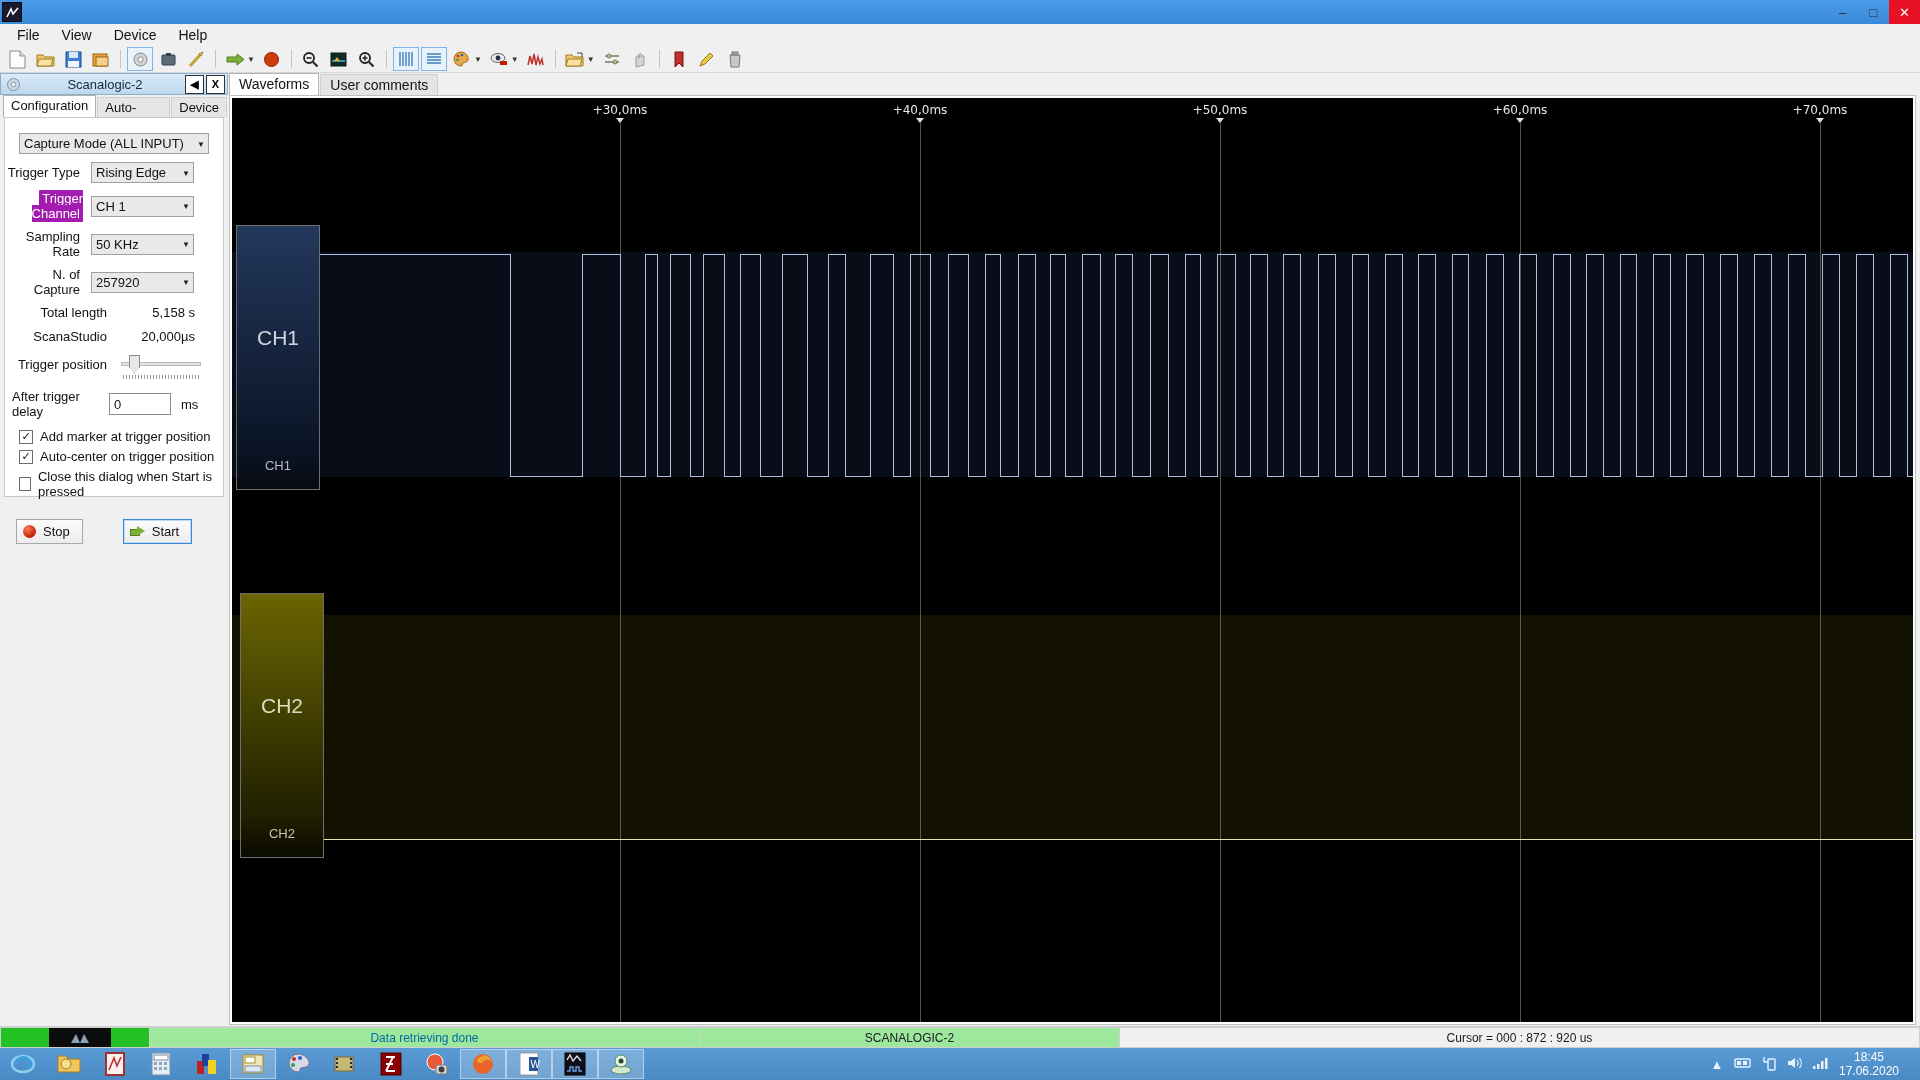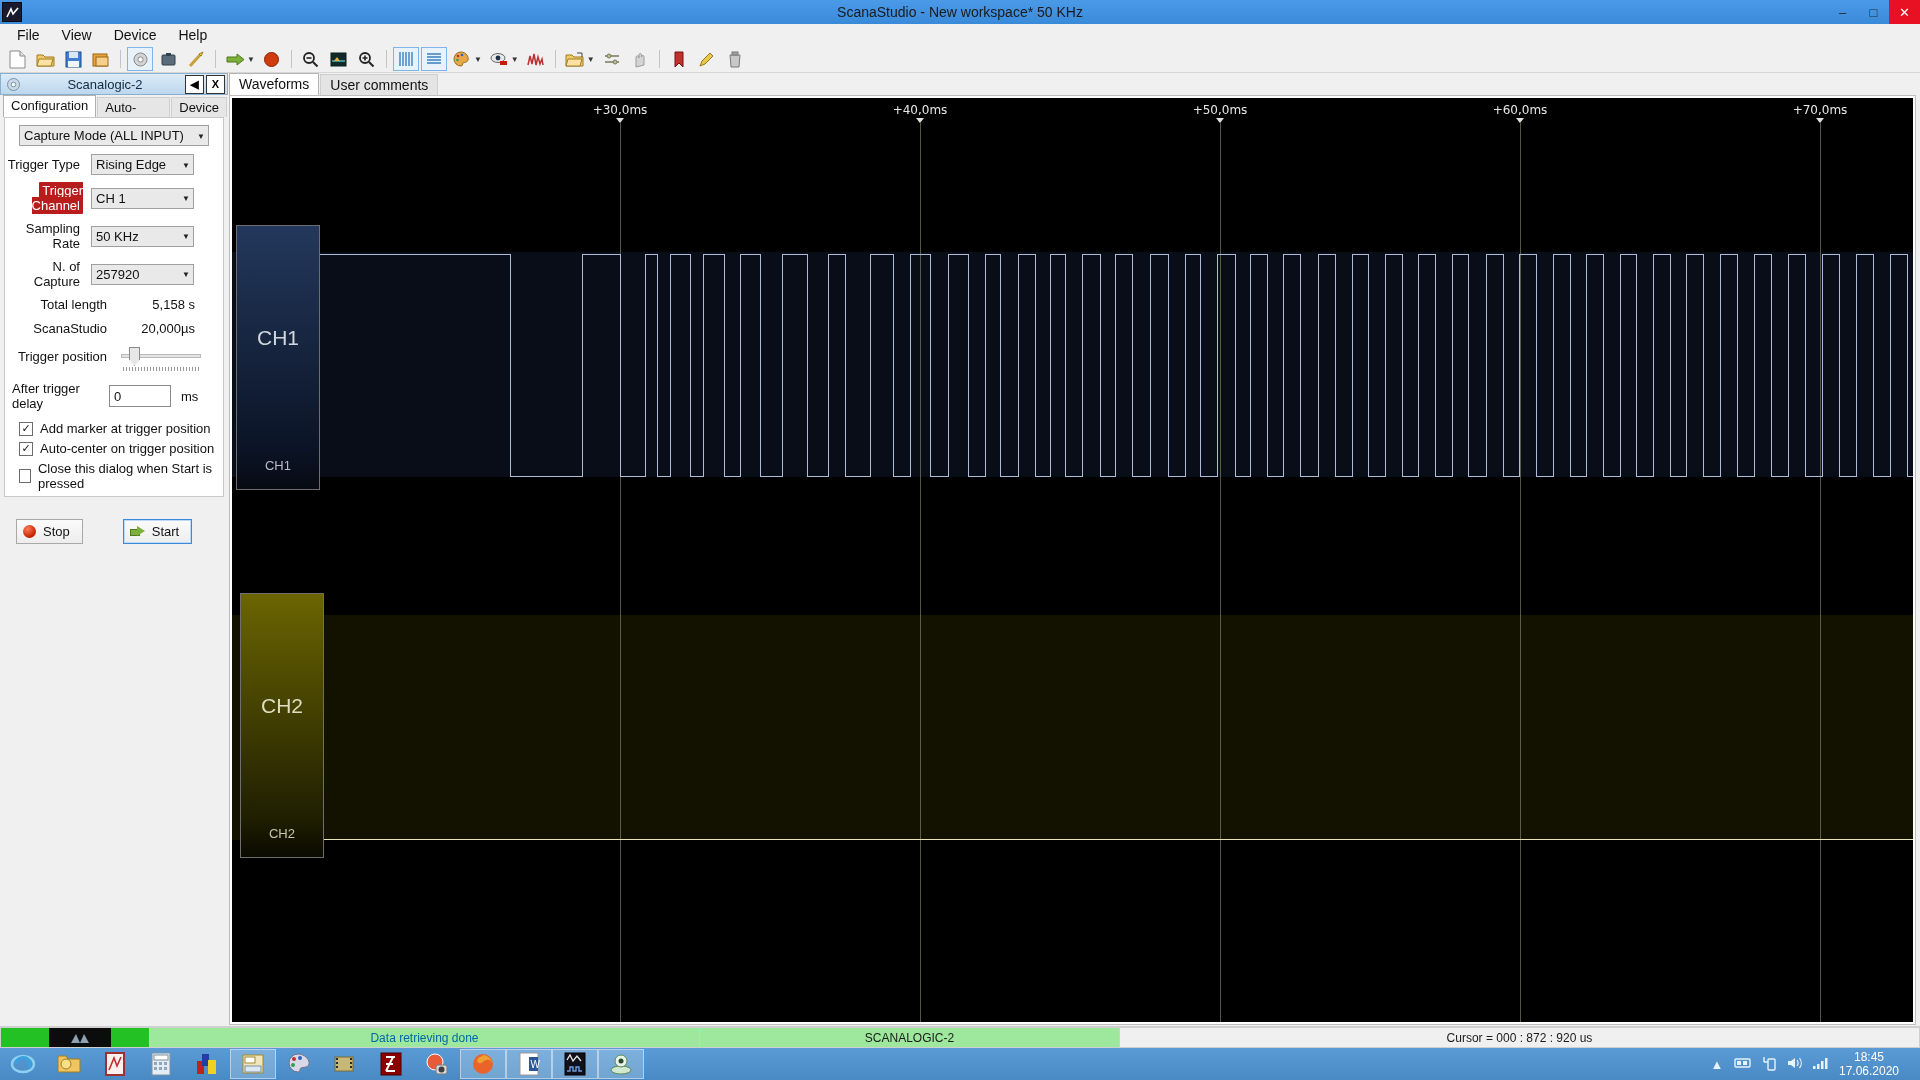--- a/index.html
+++ b/index.html
@@ -107,35 +107,35 @@
   .ctabs { display: flex; align-items: flex-end; height: 22px; padding-left: 3px; }
   .ctab {
     height: 20px; padding: 2px 7px 0 7px; font-size: 13px; color: #111;
     border: 1px solid #cfcfcf; border-bottom: none; background: #e6e6e6; margin-right: 1px;
   }
   .ctab.active { background: #fff; height: 22px; border-color: #b0b0b0; }
   .cbody {
     margin: 0 4px; border: 1px solid #c8c8c8; background: #fff;
     height: 380px; padding-top: 7px; position: relative;
   }
-  .row { display: flex; align-items: center; margin: 0 0 8px 0; }
+  .row { display: flex; align-items: center; margin: 8px 0 8px 0; }
   .combo {
     border: 1px solid #a0a0a0; background: #e9e9e9; height: 21px;
     display: flex; align-items: center; font-size: 13px; color: #111;
     padding-left: 4px; position: relative;
   }
   .combo .arrow {
     position: absolute; right: 3px; top: 50%; transform: translateY(-50%);
     font-size: 8px; color: #222;
   }
   .combo-wide { margin-left: 14px; width: 190px; }
   .lbl { font-size: 13px; color: #111; text-align: right; }
   .lbl-w { width: 82px; padding-right: 7px; }
   .lbl-hl {
-    background: #b91c1c; color: #fff; padding: 1px 3px; border-radius: 1px;
+    background: #a21caf; color: #fff; padding: 1px 3px; border-radius: 1px;
   }
   .combo-val { margin-left: 4px; width: 103px; }
   .val-row { display: flex; align-items: center; margin-bottom: 9px; }
   .val-lbl { width: 108px; text-align: right; padding-right: 6px; font-size: 13px; color: #111; }
   .val-txt { width: 82px; text-align: right; font-size: 13px; color: #111; }
   .slider-wrap { position: relative; width: 80px; height: 22px; margin-left: 8px; }
   .slider-track {
     position: absolute; top: 9px; left: 0; width: 80px; height: 4px;
     background: #e4e4e4; border: 1px solid #b9b9b9;
   }
@@ -302,21 +302,20 @@
 <body>
 
 <div id="app">
 
   <div class="titlebar">
     <div class="titlebar-icon">
       <svg width="13" height="13" viewBox="0 0 13 13">
           <path d="M1 11 L5 3 L7 8 L12 2" stroke="#fff" stroke-width="1.6" fill="none"></path>
         </svg>
     </div>
-    <div class="titlebar-text">ScanaStudio - New workspace* 50 KHz</div>
     <div class="win-btns">
       <div class="win-btn">–</div>
       <div class="win-btn">□</div>
       <div class="win-btn close">✕</div>
     </div>
   </div>
 
   <div class="menubar">
     <div class="menu-item">File</div>
     <div class="menu-item">View</div>

